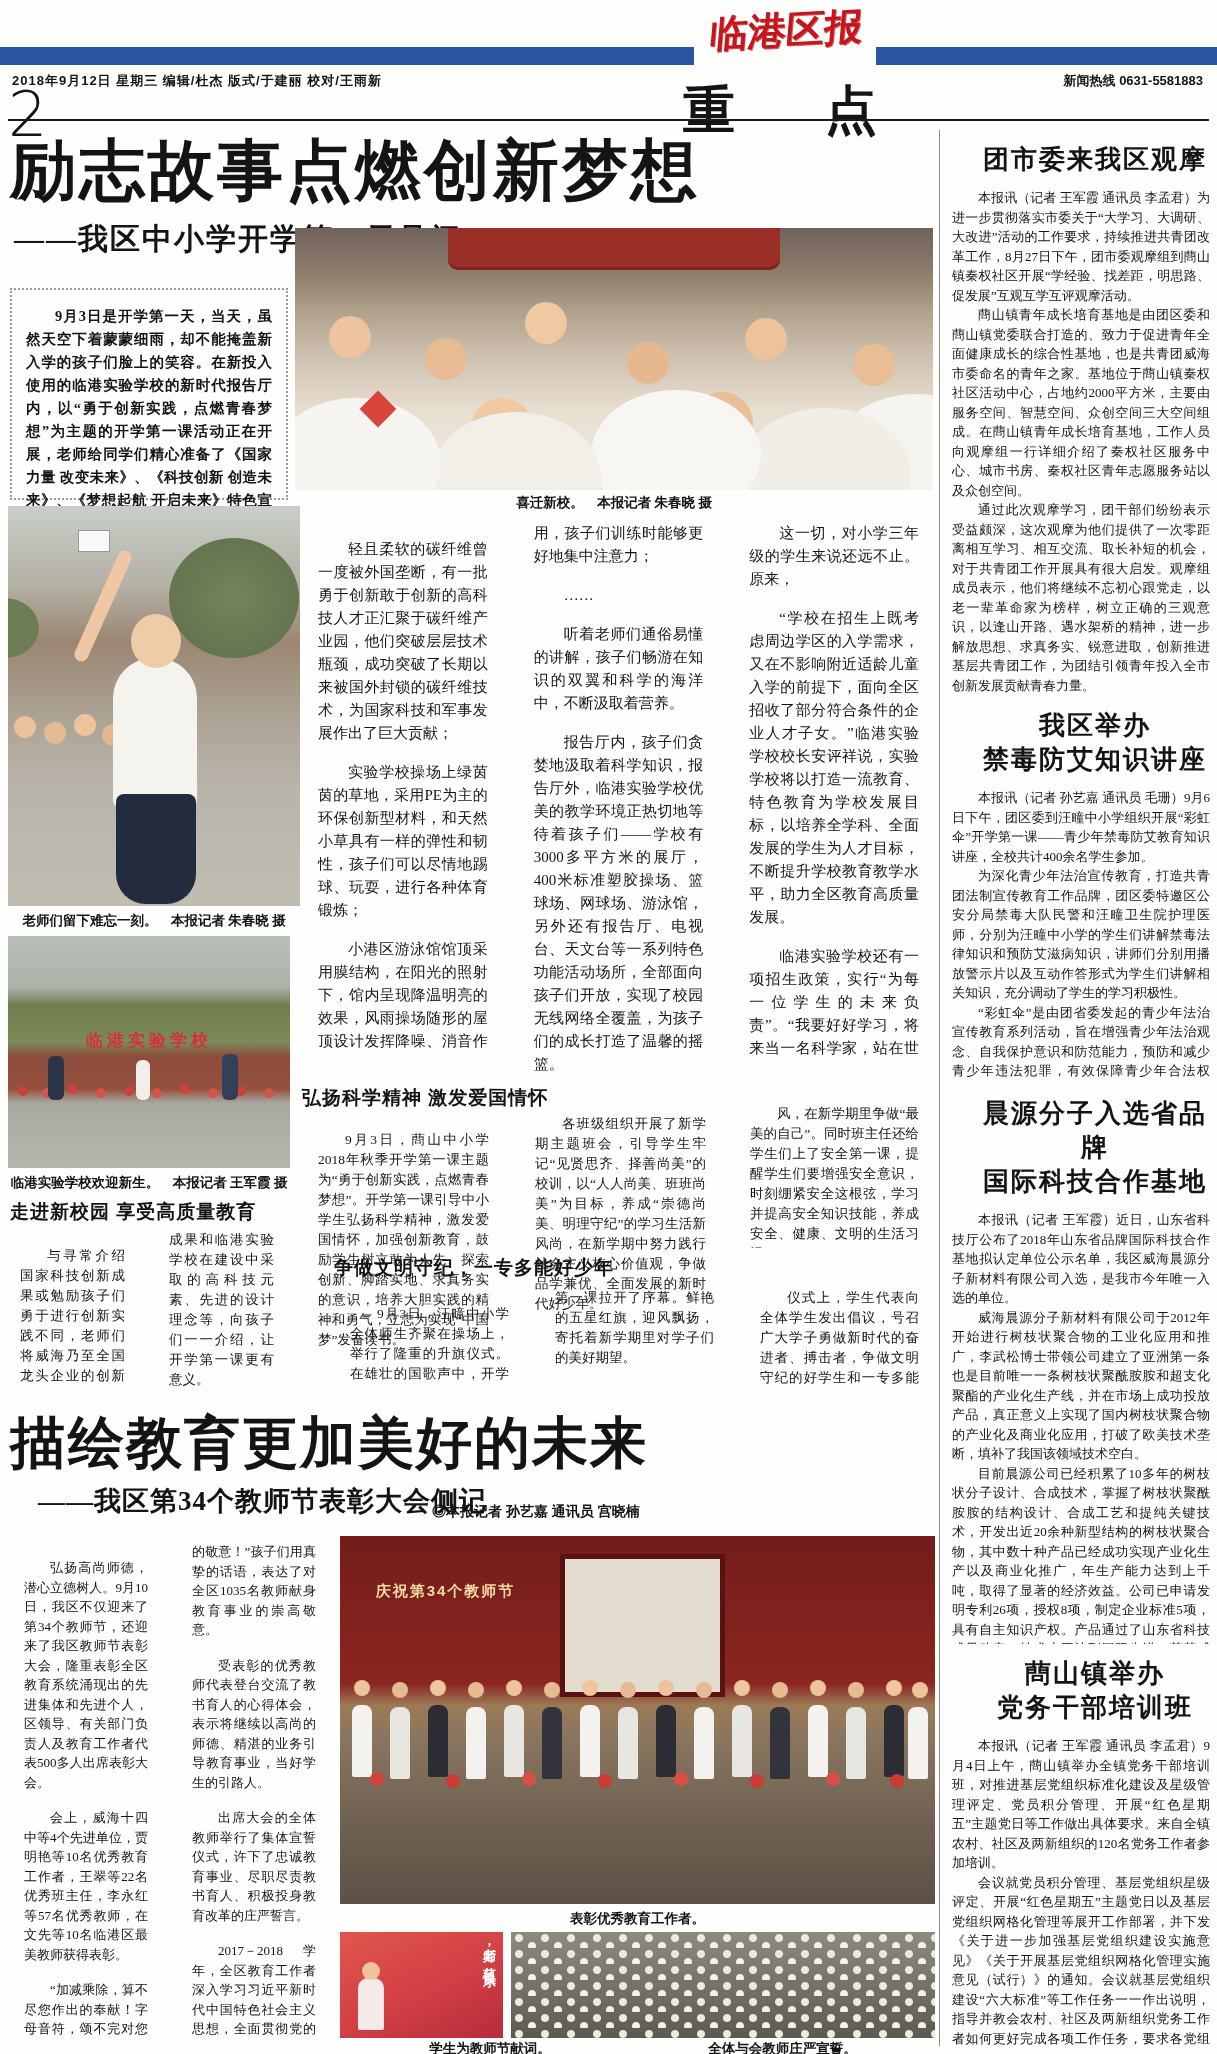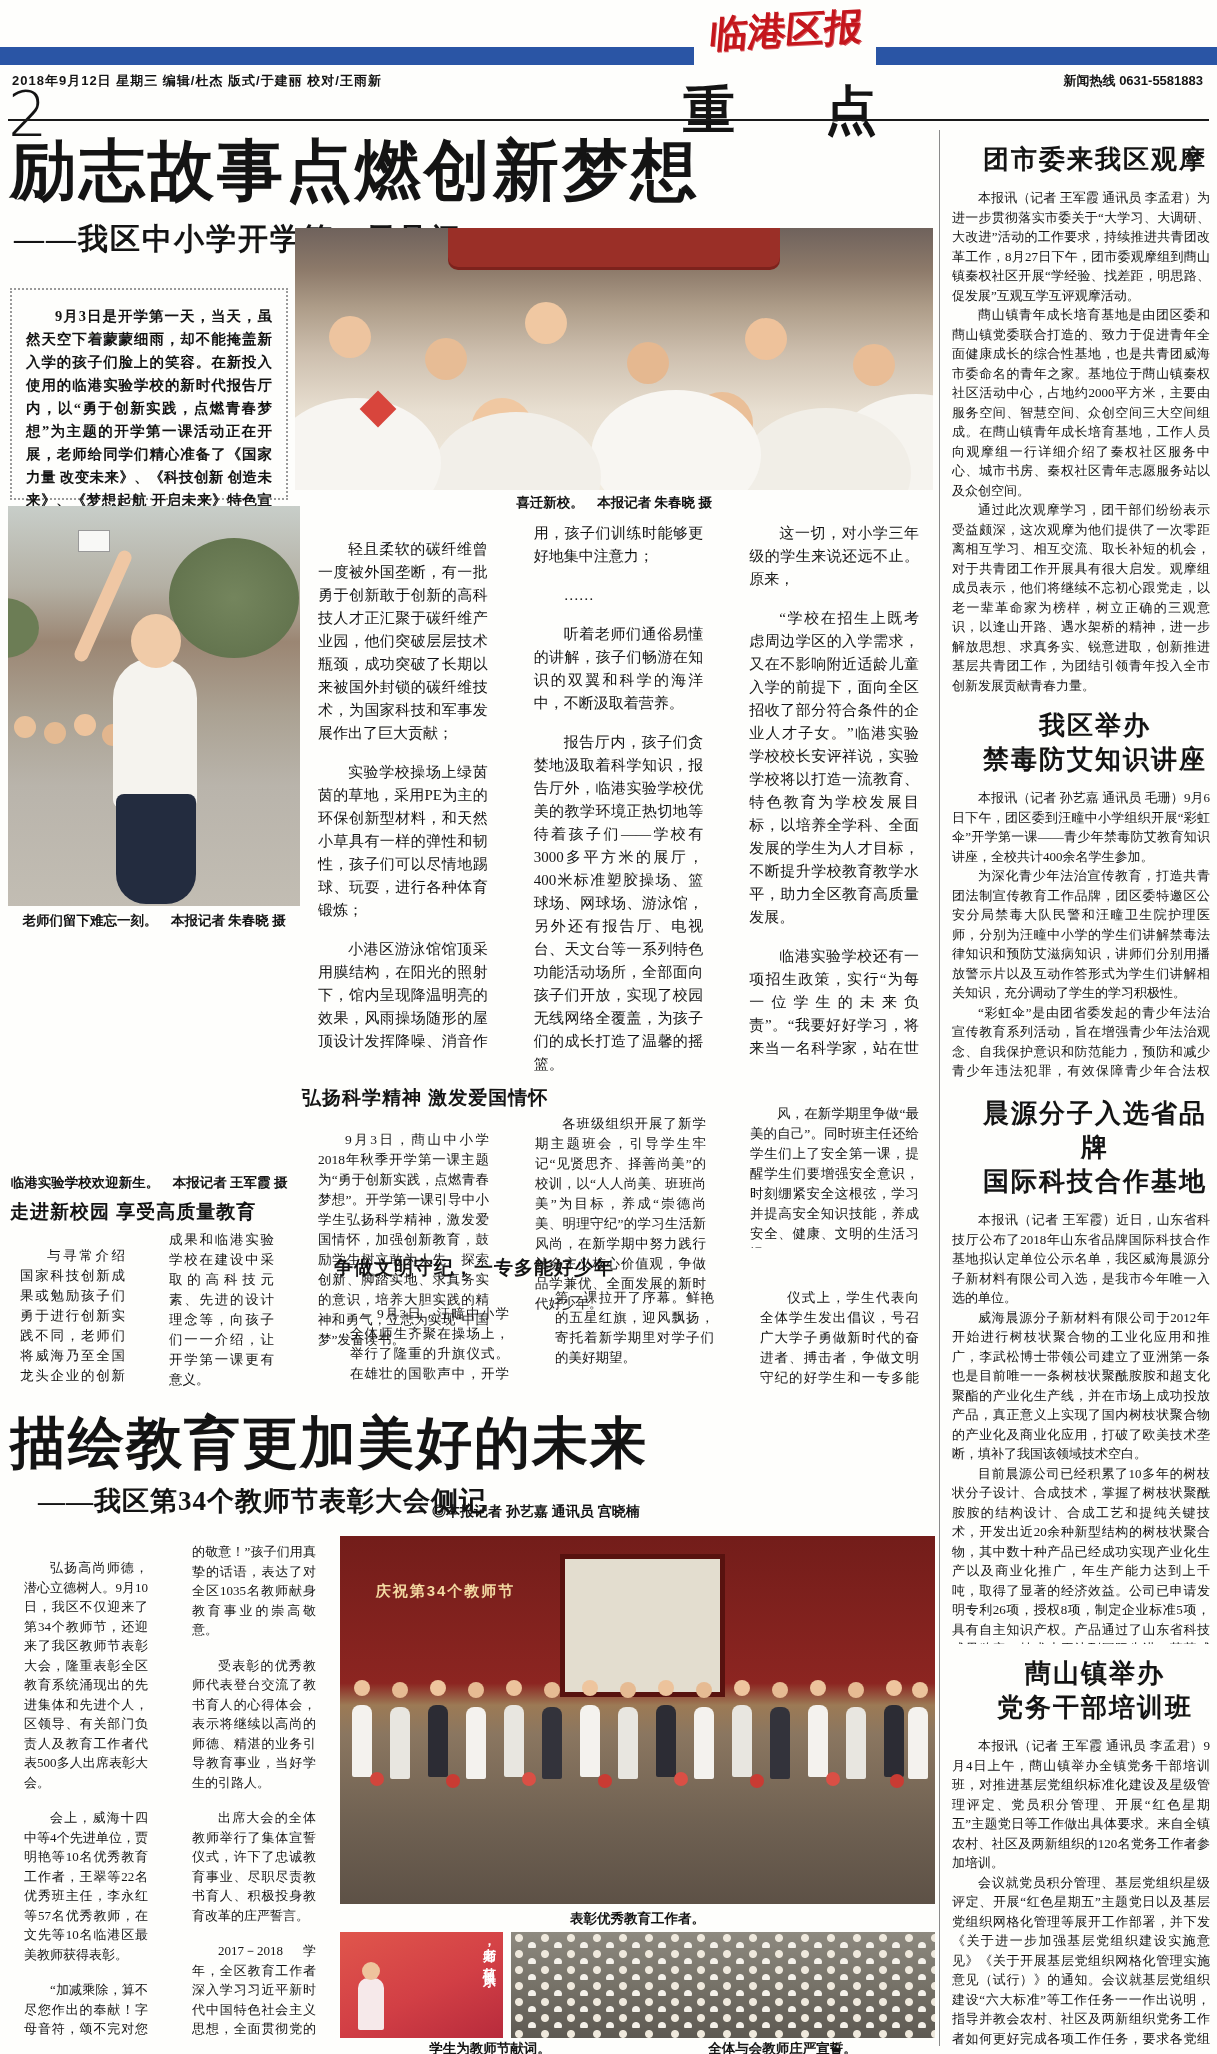--- a/index.html
+++ b/index.html
@@ -165,20 +165,27 @@
     <p>实验学校操场上绿茵茵的草地，采用PE为主的环保创新型材料，和天然小草具有一样的弹性和韧性，孩子们可以尽情地踢球、玩耍，进行各种体育锻炼；</p>
     <p>小港区游泳馆馆顶采用膜结构，在阳光的照射下，馆内呈现降温明亮的效果，风雨操场随形的屋顶设计发挥降噪、消音作用，孩子们训练时能够更好地集中注意力；</p>
     <p>……</p>
     <p>听着老师们通俗易懂的讲解，孩子们畅游在知识的双翼和科学的海洋中，不断汲取着营养。</p>
     <p>报告厅内，孩子们贪婪地汲取着科学知识，报告厅外，临港实验学校优美的教学环境正热切地等待着孩子们——学校有3000多平方米的展厅，400米标准塑胶操场、篮球场、网球场、游泳馆，另外还有报告厅、电视台、天文台等一系列特色功能活动场所，全部面向孩子们开放，实现了校园无线网络全覆盖，为孩子们的成长打造了温馨的摇篮。</p>
     <p>这一切，对小学三年级的学生来说还远不止。原来，</p>
     <p>“学校在招生上既考虑周边学区的入学需求，又在不影响附近适龄儿童入学的前提下，面向全区招收了部分符合条件的企业人才子女。”临港实验学校校长安评祥说，实验学校将以打造一流教育、特色教育为学校发展目标，以培养全学科、全面发展的学生为人才目标，不断提升学校教育教学水平，助力全区教育高质量发展。</p>
     <p>临港实验学校还有一项招生政策，实行“为每一位学生的未来负责”。“我要好好学习，将来当一名科学家，站在世界的舞台上为国争光。”听完宣讲后，孩子们的话语让人印象深刻。</p>
   </div>
 
+  <div class="photo ph-gate">
+    <span class="gate-text">临港实验学校</span>
+    <span class="gate-flowers"></span>
+    <span class="gate-kid1"></span>
+    <span class="gate-kid2"></span>
+    <span class="gate-kid3"></span>
+  </div>
   <div class="caption cap-right cap-gate">临港实验学校欢迎新生。　本报记者 王军霞 摄</div>
 
   <div class="sec-head h-science">弘扬科学精神 激发爱国情怀</div>
   <div class="sec-body bodytxt b-science">
     <p>9月3日，蔄山中小学2018年秋季开学第一课主题为“勇于创新实践，点燃青春梦想”。开学第一课引导中小学生弘扬科学精神，激发爱国情怀，加强创新教育，鼓励学生树立敢为人先、探索创新、脚踏实地、求真务实的意识，培养大胆实践的精神和勇气，立志为实现“中国梦”发奋读书。</p>
     <p>各班级组织开展了新学期主题班会，引导学生牢记“见贤思齐、择善尚美”的校训，以“人人尚美、班班尚美”为目标，养成“崇德尚美、明理守纪”的学习生活新风尚，在新学期中努力践行社会主义核心价值观，争做品学兼优、全面发展的新时代好少年。</p>
   </div>
   <div class="sec-body bodytxt b-science-cont">
     <p>风，在新学期里争做“最美的自己”。同时班主任还给学生们上了安全第一课，提醒学生们要增强安全意识，时刻绷紧安全这根弦，学习并提高安全知识技能，养成安全、健康、文明的生活习惯。</p>
   </div>

